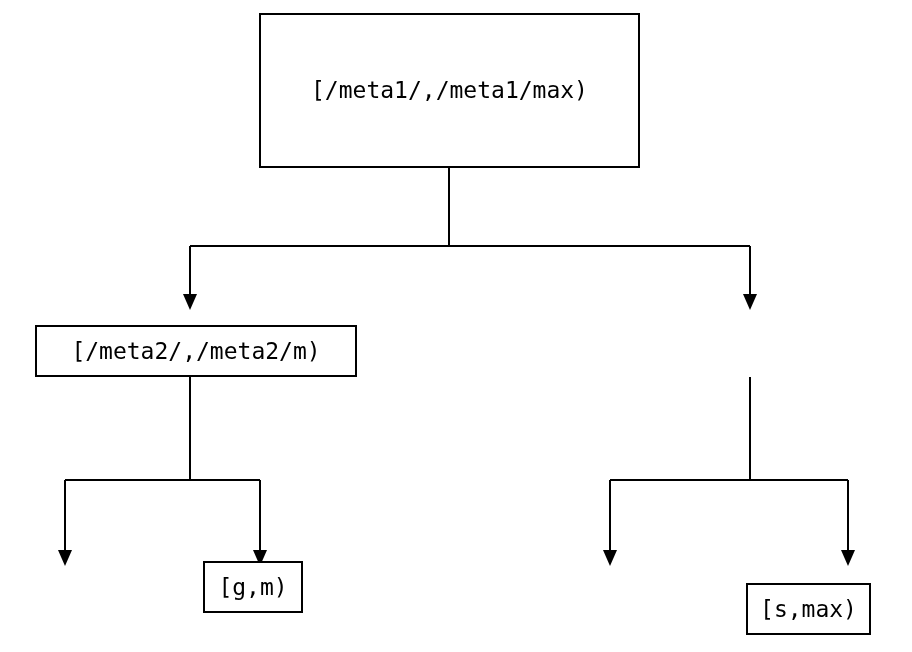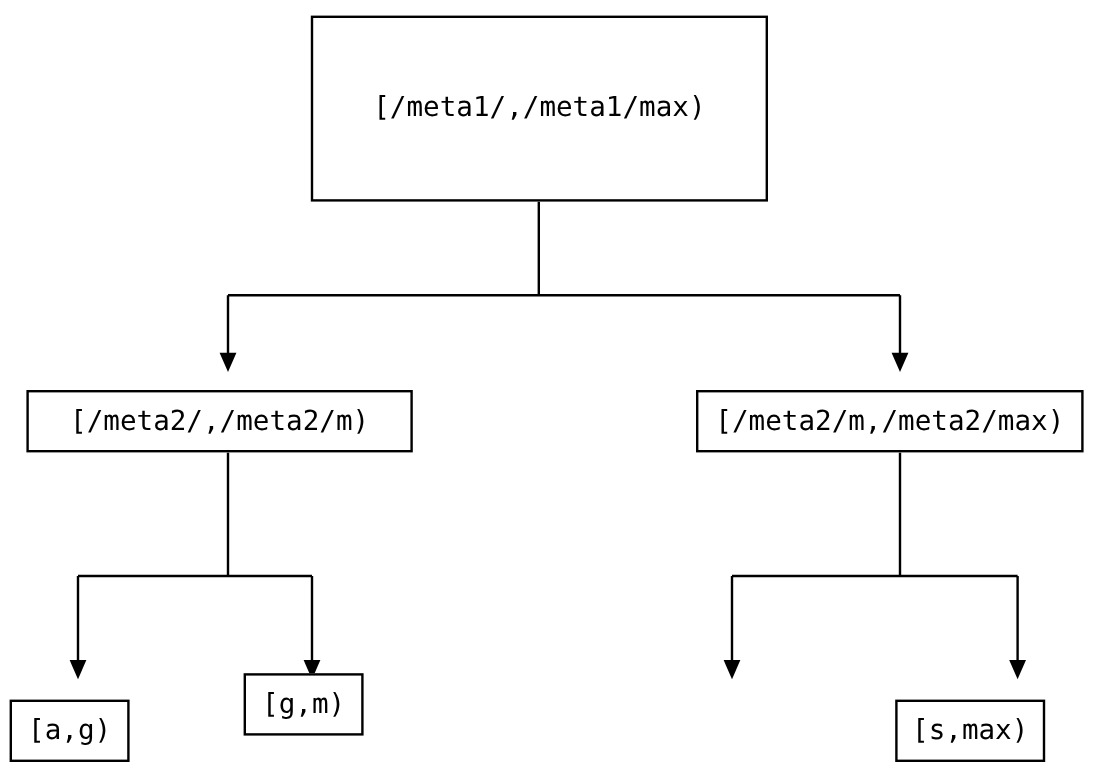--- a/index.html
+++ b/index.html
@@ -29,21 +29,21 @@
     background: #ffffff;
     display: flex;
     align-items: center;
     justify-content: center;
     color: #000000;
     font-size: 23px;
     line-height: 1;
     white-space: nowrap;
   }
   .node-root       { left: 259px; top: 13px;  width: 381px; height: 155px; }
-  .node-left       { left: 22px;  top: 325px; width: 322px; height: 52px; }
+  .node-left       { left: 35px;  top: 325px; width: 322px; height: 52px; }
   .node-right      { left: 580px; top: 325px; width: 323px; height: 52px; }
   .node-leaf-ag    { left: 8px;   top: 583px; width: 100px; height: 52px; }
   .node-leaf-gm    { left: 203px; top: 561px; width: 100px; height: 52px; }
   .node-leaf-ms    { left: 553px; top: 583px; width: 100px; height: 52px; }
   .node-leaf-smax  { left: 746px; top: 583px; width: 125px; height: 52px; }
 </style>
 </head>
 <body>
 
 <div class="canvas">
@@ -64,27 +64,21 @@
   </svg>
 
   <div class="node node-root">
     <span>[/meta1/,/meta1/max)</span>
   </div>
 
   <div class="node node-left">
     <span>[/meta2/,/meta2/m)</span>
   </div>
 
-  <div class="node node-right">
-    <span>[/meta2/m,/meta2/max)</span>
-  </div>
 
-  <div class="node node-leaf-ag">
-    <span>[a,g)</span>
-  </div>
 
   <div class="node node-leaf-gm">
     <span>[g,m)</span>
   </div>
 
 
   <div class="node node-leaf-smax">
     <span>[s,max)</span>
   </div>
 

